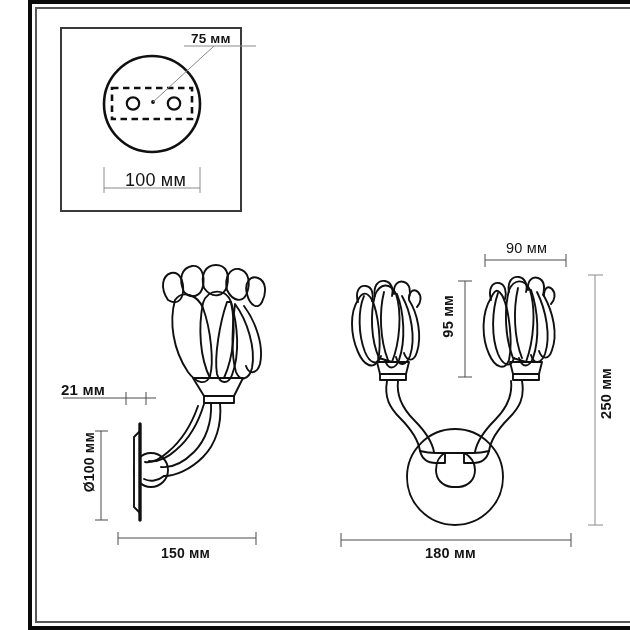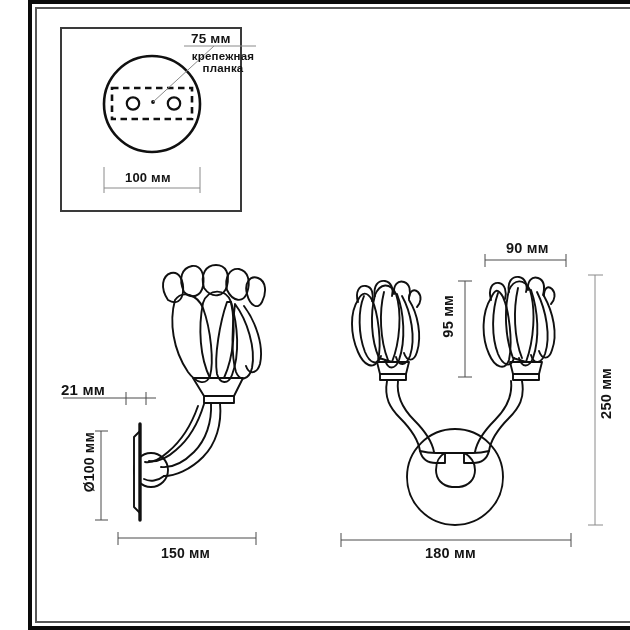--- a/index.html
+++ b/index.html
@@ -50,25 +50,25 @@
   }
   .dim-text {
     position: absolute;
     font-family: "Liberation Sans", sans-serif;
     color: #141414;
     white-space: nowrap;
     letter-spacing: 0.2px;
   }
   .t-75   { left: 163px; top: 31px;  font-size: 13.5px; font-weight: 700; }
   .t-brk  { left: 152px; top: 50px;  font-size: 11.5px; font-weight: 700; line-height: 12px; text-align: center; width: 86px; }
-  .t-100d { left: 97px;  top: 170px; font-size: 13px;   font-weight: 700; }
+  .t-100d { left: 97px;  top: 170px; font-size: 18px;   font-weight: 400; }
   .t-21   { left: 33px;  top: 381px; font-size: 15px; font-weight: 700; }
   .t-150  { left: 133px; top: 545px; font-size: 14px; font-weight: 700; }
   .t-230  { left: 397px; top: 545px; font-size: 14.5px; font-weight: 700; }
-  .t-90   { left: 478px; top: 240px; font-size: 14.5px; font-weight: 700; }
+  .t-90   { left: 478px; top: 240px; font-size: 14.5px; font-weight: 400; }
   .t-95 {
     left: 412px; top: 295px;
     font-size: 14.5px; font-weight: 700;
     writing-mode: vertical-rl;
     transform: rotate(180deg);
     transform-origin: center;
   }
   .t-250 {
     left: 570px; top: 368px;
     font-size: 14.5px; font-weight: 700;
@@ -228,24 +228,20 @@
 
     <g stroke="#4a4a4a" stroke-width="1" fill="none">
       <path d="M 313 540 L 543 540"></path>
       <path d="M 313 533 L 313 547"></path>
       <path d="M 543 533 L 543 547"></path>
     </g>
 
   </svg>
 
   <div class="dim-text t-75">75 мм</div>
-  <div class="dim-text t-brk">
-    <div>крепежная</div>
-    <div>планка</div>
-  </div>
   <div class="dim-text t-100d">100 мм</div>
 
   <div class="dim-text t-21">21 мм</div>
   <div class="dim-text t-d100">Ø100 мм</div>
   <div class="dim-text t-150">150 мм</div>
 
   <div class="dim-text t-90">90 мм</div>
   <div class="dim-text t-95">95 мм</div>
   <div class="dim-text t-250">250 мм</div>
   <div class="dim-text t-230">180 мм</div>

